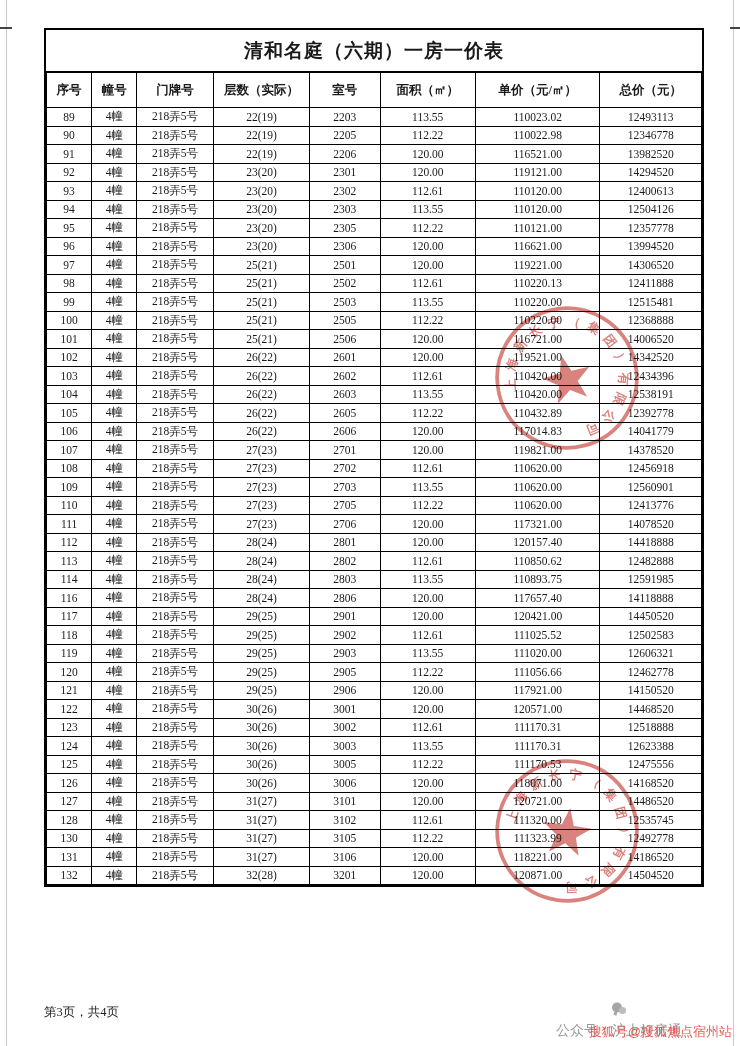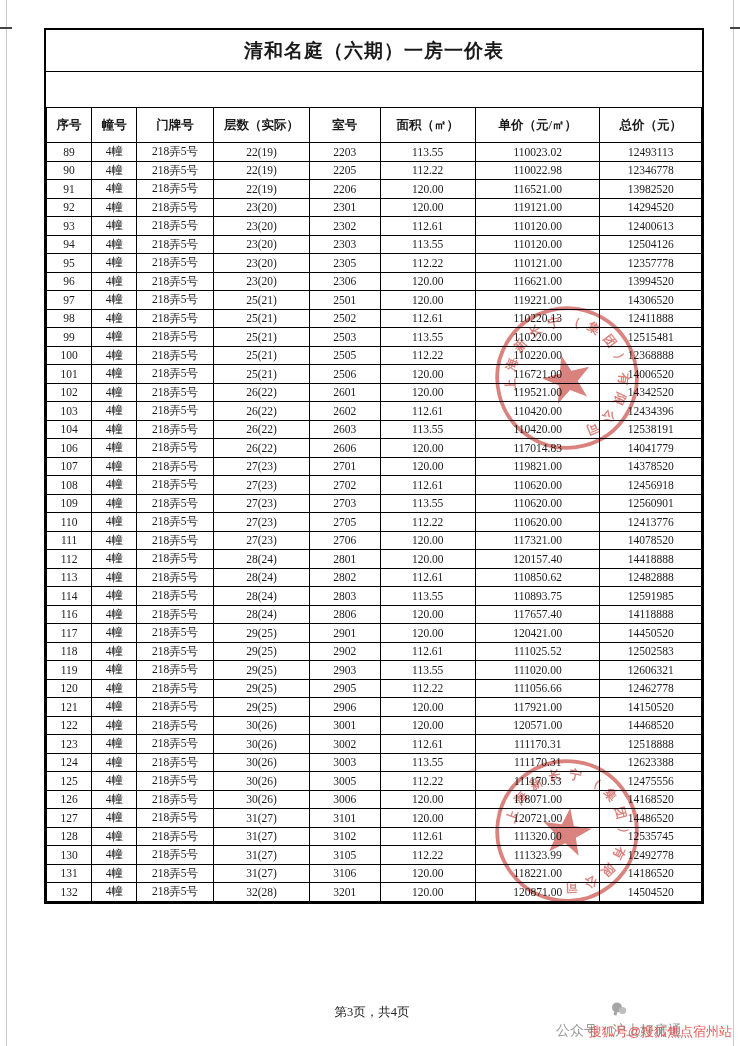--- a/index.html
+++ b/index.html
@@ -12,39 +12,39 @@
   .edge-left{left:6px;}
   .edge-right{left:733px;}
   .corner-tick{position:absolute;height:2px;background:#444;top:27px;}
   .tick-left{left:0;width:12px;}
   .tick-right{right:0;width:10px;}
 
   
   .table-wrap{position:absolute;left:44px;top:28px;width:656px;border:2px solid #000;background:#fff;}
   .doc-title{border-bottom:1px solid #000;text-align:center;font-weight:bold;
              font-size:19px;letter-spacing:1px;padding:8px 0 7px 0;}
-  table{width:100%;border-collapse:collapse;table-layout:fixed;margin-top:35px;}
+  table{width:100%;border-collapse:collapse;table-layout:fixed;}
   col.c0{width:45px}col.c1{width:45px}col.c2{width:76px}col.c3{width:96px}
   col.c4{width:70px}col.c5{width:95px}col.c6{width:124px}col.c7{width:101px}
   th,td{border:1px solid #000;text-align:center;vertical-align:middle;
         padding:0;overflow:hidden;white-space:nowrap;}
   th{height:34px;font-size:12.5px;font-weight:bold;}
   td{height:17.5px;font-size:11.5px;}
 
   
   .seal{position:absolute;width:150px;height:150px;opacity:.62;mix-blend-mode:multiply;
         pointer-events:none;}
   .seal svg{width:100%;height:100%;}
   .seal-1{left:492px;top:303px;transform:rotate(-14deg);}
   .seal-2{left:492px;top:756px;transform:rotate(8deg);}
   .seal text{font-size:16.5px;font-weight:bold;letter-spacing:9px;
              font-family:"Liberation Serif","DejaVu Serif",serif;}
 
   
-  .page-info{position:absolute;left:44px;width:656px;top:1004px;text-align:center;
+  .page-info{position:absolute;left:44px;width:656px;top:1004px;text-align:left;
              font-size:12.5px;color:#222;}
   .watermark-gray{position:absolute;top:1001px;right:58px;display:flex;align-items:center;
                   gap:5px;color:#9a9a9a;font-size:14px;font-family:"Liberation Sans",sans-serif;flex-direction:column;}
   .watermark-gray svg{display:block;}
   .watermark-red{position:absolute;top:1023px;right:8px;color:#e04038;font-size:13px;
                  font-family:"Liberation Sans",sans-serif;opacity:.85;}
 </style>
 </head>
 <body>
 
@@ -235,20 +235,30 @@
             <td>104</td>
             <td>4幢</td>
             <td>218弄5号</td>
             <td>26(22)</td>
             <td>2603</td>
             <td>113.55</td>
             <td>110420.00</td>
             <td>12538191</td>
           </tr>
           <tr>
+            <td>105</td>
+            <td>4幢</td>
+            <td>218弄5号</td>
+            <td>26(22)</td>
+            <td>2605</td>
+            <td>112.22</td>
+            <td>110432.89</td>
+            <td>12392778</td>
+          </tr>
+          <tr>
             <td>106</td>
             <td>4幢</td>
             <td>218弄5号</td>
             <td>26(22)</td>
             <td>2606</td>
             <td>120.00</td>
             <td>117014.83</td>
             <td>14041779</td>
           </tr>
           <tr>

